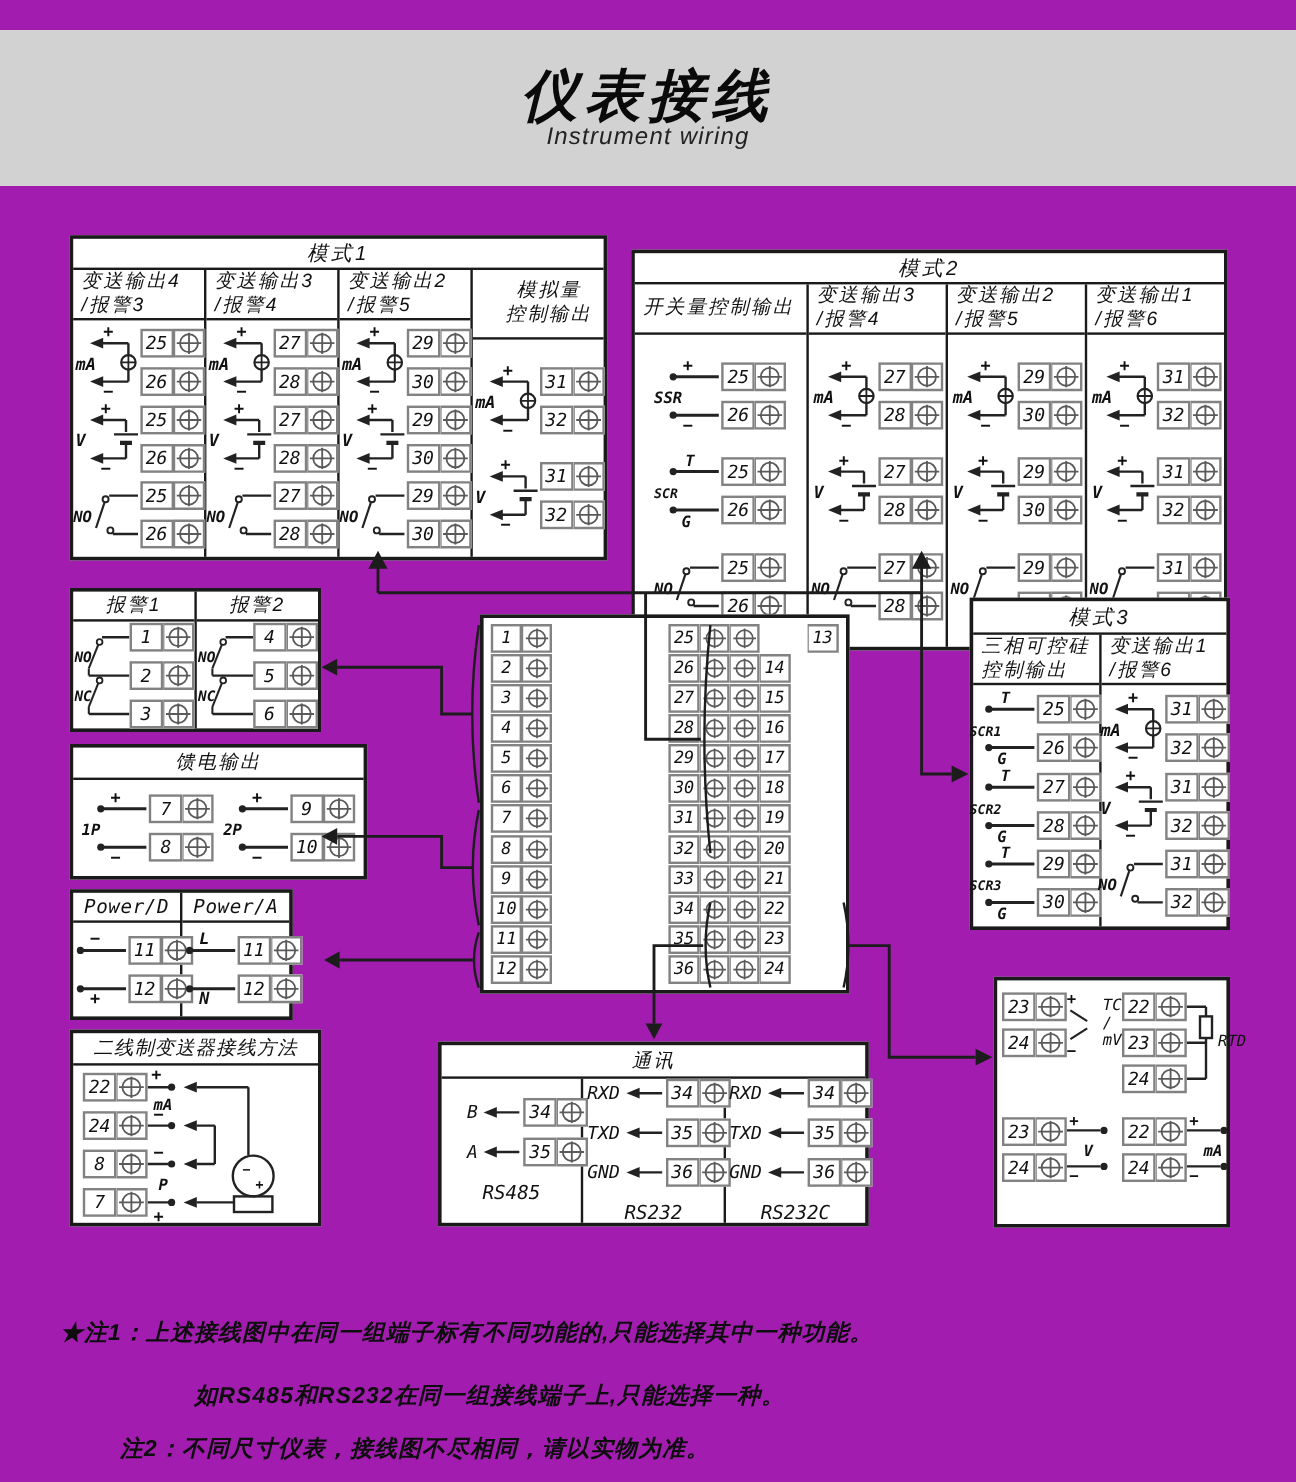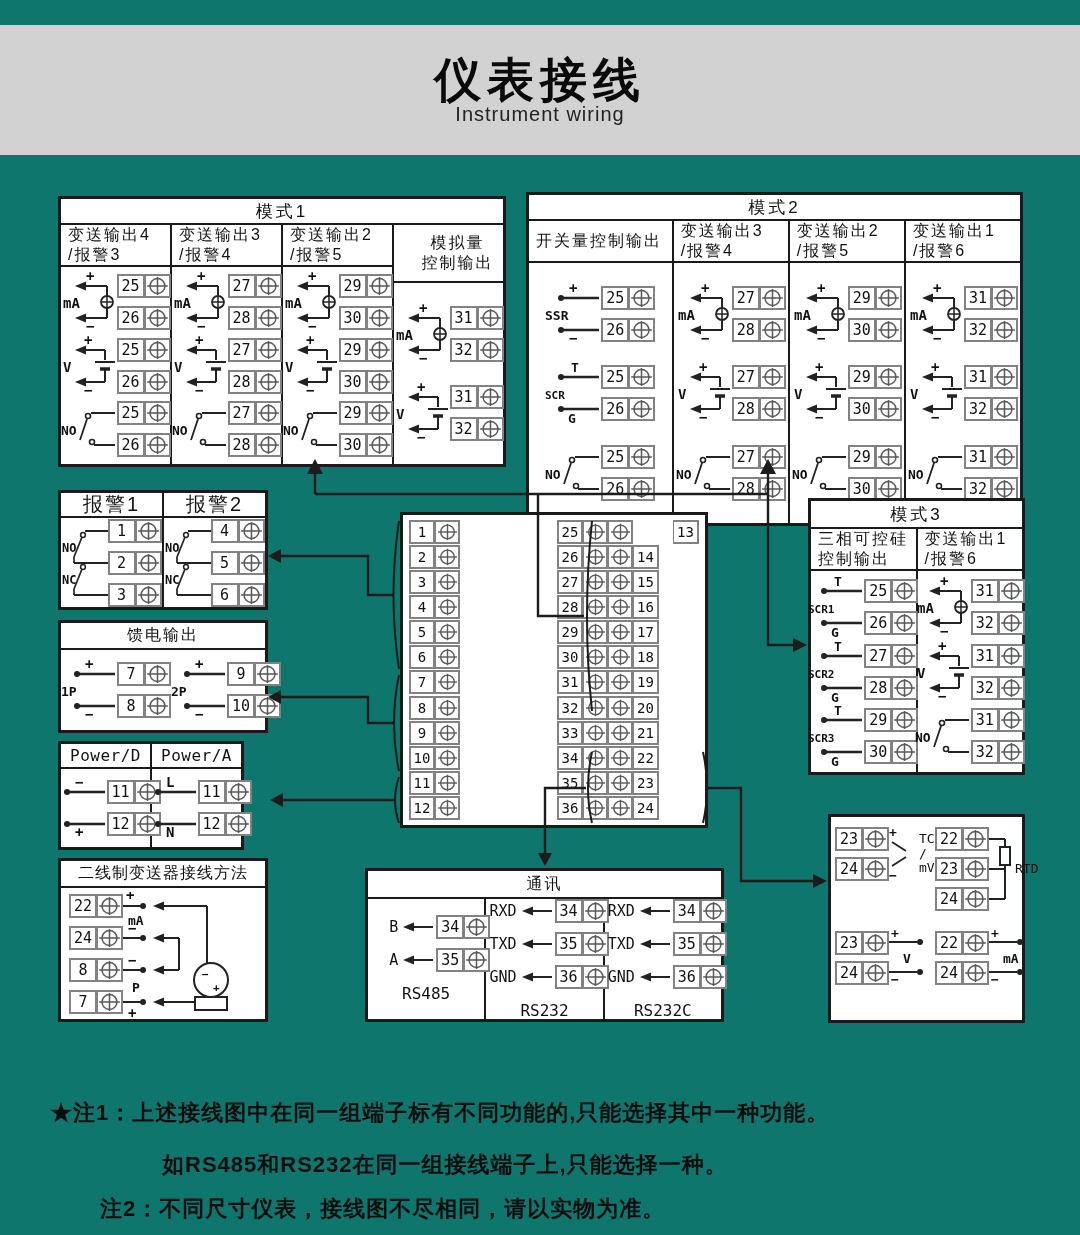--- a/index.html
+++ b/index.html
@@ -1,17 +1,17 @@
 <!DOCTYPE html>
 <html><head>
 <meta charset="utf-8">
 <style>
   html,body{margin:0;padding:0;background:#fff;}
-  .canvas{position:relative;width:1080px;height:1235px;background:#0f766e;overflow:hidden;
-          font-family:"Liberation Sans",sans-serif;color:#111;}
+  .canvas{position:relative;width:1080px;height:1235px;background:#a21caf;overflow:hidden;
+          font-family:"Liberation Sans",sans-serif;color:#111;font-style:italic;}
   .title-band{position:absolute;left:0;top:25px;width:1080px;height:130px;background:#d2d2d2;
               display:flex;flex-direction:column;align-items:center;justify-content:center;}
   .title-zh{font-size:47px;font-weight:bold;letter-spacing:6px;color:#0a0a0a;line-height:1.1;}
   .title-en{font-size:20px;color:#222;margin-top:-2px;letter-spacing:1px;}
   .diagram-box{position:absolute;border:3px solid #1a1a1a;background:#fff;box-sizing:border-box;}
   .mode-title{height:26px;border-bottom:2px solid #1a1a1a;display:flex;align-items:center;justify-content:center;
               font-size:17px;letter-spacing:3px;box-sizing:border-box;}
   .cols{display:flex;height:calc(100% - 26px);}
   .col{flex:1;border-right:2px solid #1a1a1a;display:flex;flex-direction:column;min-width:0;}
   .col:last-child{border-right:none;}
@@ -27,21 +27,21 @@
   .tnum{width:28px;border:2px solid #828282;display:flex;align-items:center;justify-content:center;
         font-family:"DejaVu Sans Mono",monospace;font-size:15px;color:#111;box-sizing:border-box;background:#fff;}
   .screwbox{width:26px;height:24px;border:2px solid #828282;border-left:1px solid #828282;
             box-sizing:border-box;background:#fff;display:flex;align-items:center;justify-content:center;}
   .screwbox svg{display:block;}
   
   .half-cols{display:flex;height:calc(100% - 0px);}
   .half{flex:1;display:flex;flex-direction:column;min-width:0;}
   .half.brd{border-right:2px solid #1a1a1a;}
   .half-title{height:25px;border-bottom:2px solid #1a1a1a;display:flex;align-items:center;justify-content:center;
-              font-size:20px;letter-spacing:2px;box-sizing:border-box;}
+              font-size:16px;letter-spacing:2px;box-sizing:border-box;}
   .half-title.mono{font-family:"DejaVu Sans Mono",monospace;letter-spacing:0.5px;font-size:16px;}
   .half-body{flex:1;display:flex;align-items:center;justify-content:center;}
   .box-title{height:27px;border-bottom:2px solid #1a1a1a;display:flex;align-items:center;justify-content:center;
              font-size:16px;letter-spacing:2px;box-sizing:border-box;}
   .feed-body{height:calc(100% - 27px);display:flex;align-items:center;justify-content:space-evenly;}
   
   .cb-col{position:absolute;top:5px;bottom:5px;display:flex;flex-direction:column;justify-content:space-between;}
   .cb-row{display:flex;}
   .cb-num{width:26px;border:2px solid #828282;display:flex;align-items:center;justify-content:center;
           font-family:"DejaVu Sans Mono",monospace;font-size:14px;box-sizing:border-box;height:24px;background:#fff;}
@@ -58,21 +58,21 @@
   
   .measure-body{height:calc(100% - 28px);display:grid;grid-template-columns:100px 1fr;
                 padding:10px 0 4px 4px;box-sizing:border-box;row-gap:16px;align-items:start;}
   .mgroup{display:flex;align-items:center;}
   .mgroup .tstack{gap:6px;}
   .mlabel{font-family:"DejaVu Sans Mono",monospace;font-size:13px;line-height:1.15;}
   
   .tw-body{height:calc(100% - 28px);display:flex;padding:4px 0 0 8px;box-sizing:border-box;}
   .tw-cells{display:flex;flex-direction:column;gap:8px;padding-top:2px;}
   
-  .note{position:absolute;font-size:22px;font-weight:bold;color:#0d0d0d;letter-spacing:1px;white-space:nowrap;}
+  .note{position:absolute;font-size:19px;font-weight:bold;color:#0d0d0d;letter-spacing:1px;white-space:nowrap;}
   svg text{font-family:"DejaVu Sans Mono",monospace;}
   .overlay{position:absolute;left:0;top:0;pointer-events:none;}
 </style>
 </head>
 <body>
 
 <div class="canvas">
 
   <div class="title-band">
     <div class="title-zh">仪表接线</div>
@@ -502,21 +502,21 @@
                     </svg>
                   </span>
                 </span>
               </span>
             </div>
           </div>
         </div>
       </div>
   </div>
 
-  <div class="diagram-box" style="left:526px;top:192px;width:497px;height:334px;">
+  <div class="diagram-box" style="left:526px;top:208px;width:497px;height:334px;">
     <div class="mode-title">模式2</div>
     <div class="cols" id="mode2-cols">
         <div class="col" style="flex-grow: 1.25;">
           <div class="col-head">
             <div>开关量控制输出</div>
           </div>
           <div class="col-body">
             <div class="tgroup">
               <svg width="56" height="62" viewBox="0 0 56 62">
                 <text x="0" y="37" font-size="13" font-weight="bold" fill="#111">SSR</text>
@@ -1060,21 +1060,21 @@
                     <line x1="0" y1="10" x2="23" y2="10" stroke="#5a5a5a" stroke-width="1.7"></line>
                   </svg>
                 </span>
               </span>
             </span>
           </div>
         </div>
       </div>
   </div>
 
-  <div class="diagram-box" style="left:58px;top:620px;width:210px;height:113px;">
+  <div class="diagram-box" style="left:58px;top:620px;width:248px;height:113px;">
     <div class="box-title">馈电输出</div>
     <div class="feed-body" id="feed-body">
         <div class="tgroup">
           <svg width="56" height="62" viewBox="0 0 56 62">
             <text x="0" y="37" font-size="13" font-weight="bold" fill="#111">1P</text>
             <text x="24" y="10" font-size="14" font-weight="bold" fill="#111">+</text>
             <circle cx="16" cy="15" r="3" fill="#222"></circle>
             <line x1="16" y1="15" x2="54" y2="15" stroke="#222" stroke-width="2.5"></line>
             <text x="24" y="60" font-size="14" font-weight="bold" fill="#111">−</text>
             <circle cx="16" cy="47" r="3" fill="#222"></circle>

